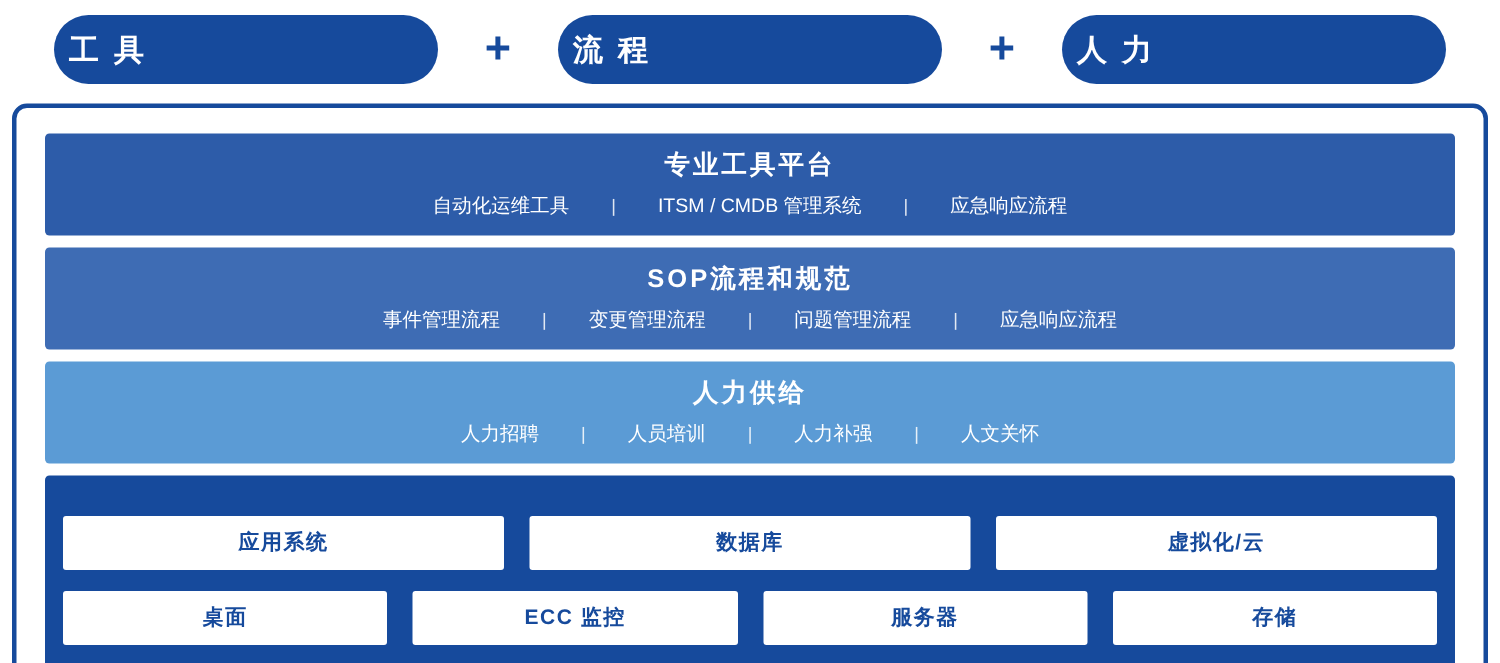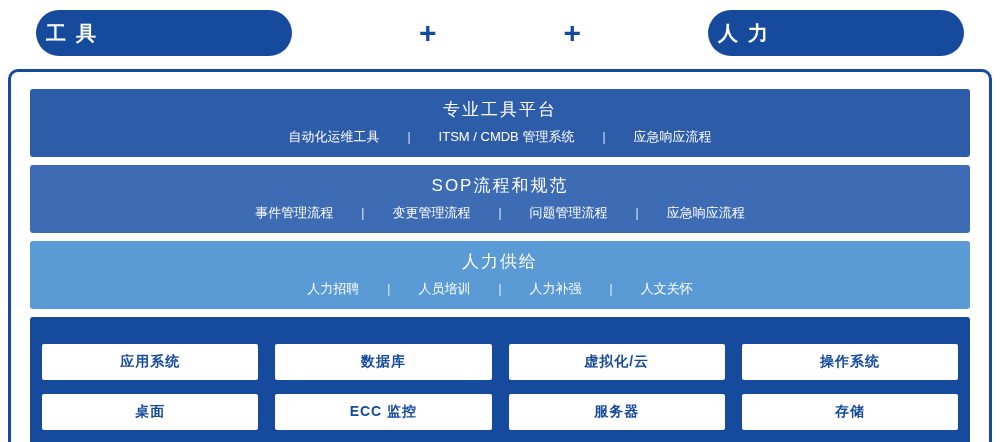--- a/index.html
+++ b/index.html
@@ -54,21 +54,21 @@
   .layer{
     border-radius:3px;
     color:#ffffff;
     text-align:center;
     padding:9px 0 11px 0;
   }
   .layer.l1{background:var(--layer1);}
   .layer.l2{background:var(--layer2);}
   .layer.l3{background:var(--layer3);}
   .layer-title{
-    font-size:17px;font-weight:normal;letter-spacing:2px;
+    font-size:17px;font-weight:bold;letter-spacing:2px;
   }
   .layer-items{
     margin-top:7px;
     font-size:13px;
     display:flex;align-items:center;justify-content:center;
   }
   .layer-items .sep{
     margin:0 28px;
     opacity:.85;
     font-size:12px;
@@ -96,20 +96,23 @@
 </head>
 <body>
 
 <div class="canvas">
 
   <div class="pill-row">
     <div class="pill">
       <span>工具</span>
     </div>
     <div class="plus">+</div>
+    <div class="pill">
+      <span>流程</span>
+    </div>
     <div class="plus">+</div>
     <div class="pill">
       <span>人力</span>
     </div>
   </div>
 
   <div class="container">
 
     <div class="layer l1">
       <div class="layer-title">专业工具平台</div>
@@ -146,21 +149,20 @@
         <span class="sep">|</span>
         <span>人文关怀</span>
       </div>
     </div>
 
     <div class="foundation">
       <div class="box-row">
         <div class="box">应用系统</div>
         <div class="box">数据库</div>
         <div class="box">虚拟化/云</div>
-        <div class="box">操作系统</div>
       </div>
       <div class="box-row">
         <div class="box">桌面</div>
         <div class="box">ECC 监控</div>
         <div class="box">服务器</div>
         <div class="box">存储</div>
       </div>
     </div>
 
   </div>

